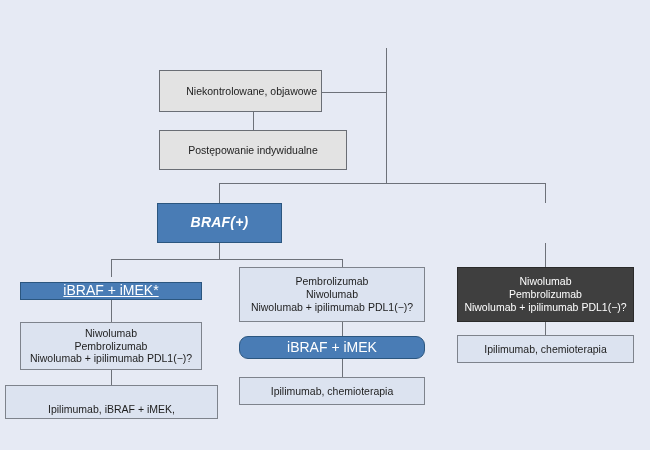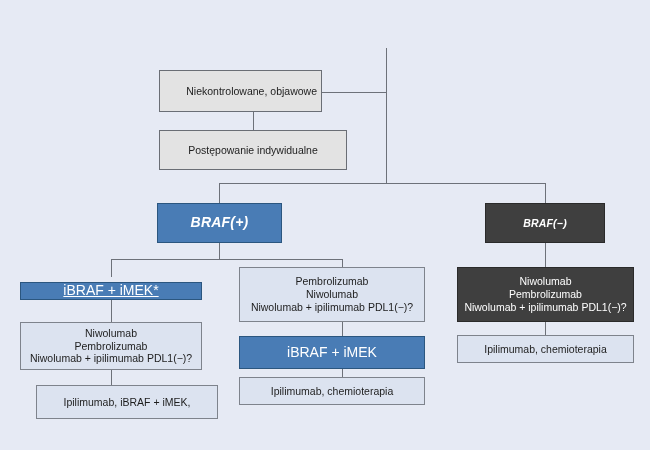--- a/index.html
+++ b/index.html
@@ -135,55 +135,50 @@
       <span>Postępowanie indywidualne</span>
     </span>
   </div>
 
   <div class="node v-blue italic" style="left:157px; top:203px; width:125px; height:40px;">
     <span class="lines">
       <span>BRAF(+)</span>
     </span>
   </div>
 
-  <div class="node v-dark italic" style="left:485px; top:203px; width:120px; height:40px;">
-    <span class="lines">
-      <span>BRAF(−)</span>
-    </span>
-  </div>
 
   <div class="node v-blue" style="left:20px; top:282px; width:182px; height:18px;text-decoration:underline;">
     <span class="lines">
       <span>iBRAF + iMEK*</span>
     </span>
   </div>
 
   <div class="node v-lightblue" style="left:20px; top:322px; width:182px; height:48px;">
     <span class="lines">
       <span>Niwolumab</span>
       <span>Pembrolizumab</span>
       <span>Niwolumab + ipilimumab PDL1(−)?</span>
     </span>
   </div>
 
-  <div class="node v-lightblue" style="left:36px; top:385px; width:182px; height:34px;">
+  <div class="node v-lightblue" style="left:5px; top:385px; width:213px; height:34px;align-items:flex-end;">
     <span class="lines">
       <span>Ipilimumab, iBRAF + iMEK,</span>
     </span>
   </div>
 
   <div class="node v-lightblue" style="left:239px; top:267px; width:186px; height:55px;">
     <span class="lines">
       <span>Pembrolizumab</span>
       <span>Niwolumab</span>
       <span>Niwolumab + ipilimumab PDL1(−)?</span>
     </span>
   </div>
 
-  <div class="node v-blue" style="left:239px; top:336px; width:186px; height:33px;">
+  <div class="node v-blue" style="left:239px; top:336px; width:186px; height:23px;border-radius:9px;">
     <span class="lines">
       <span>iBRAF + iMEK</span>
     </span>
   </div>
 
   <div class="node v-lightblue" style="left:239px; top:377px; width:186px; height:28px;">
     <span class="lines">
       <span>Ipilimumab, chemioterapia</span>
     </span>
   </div>

